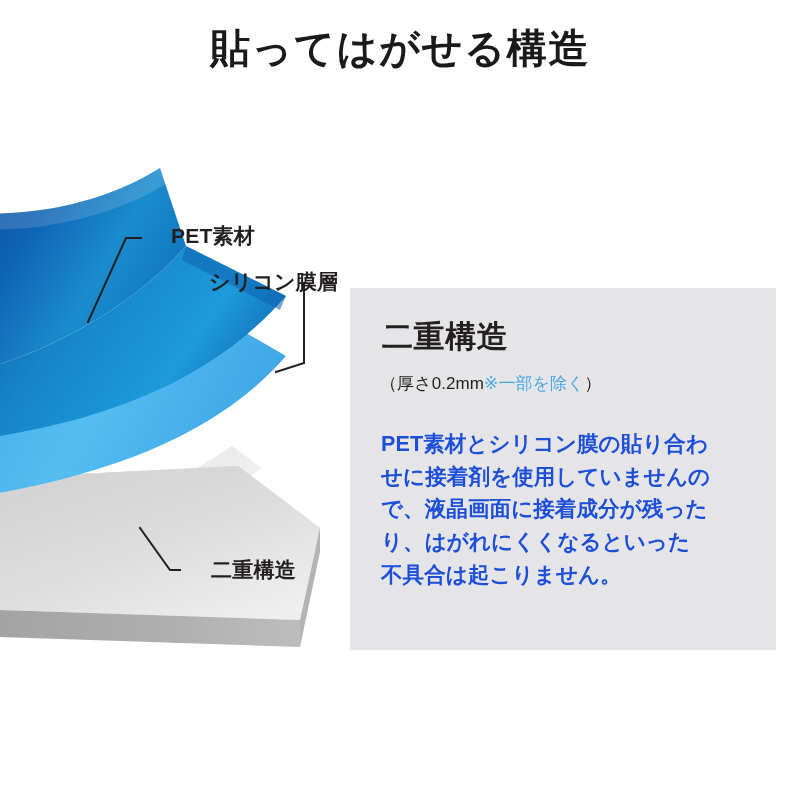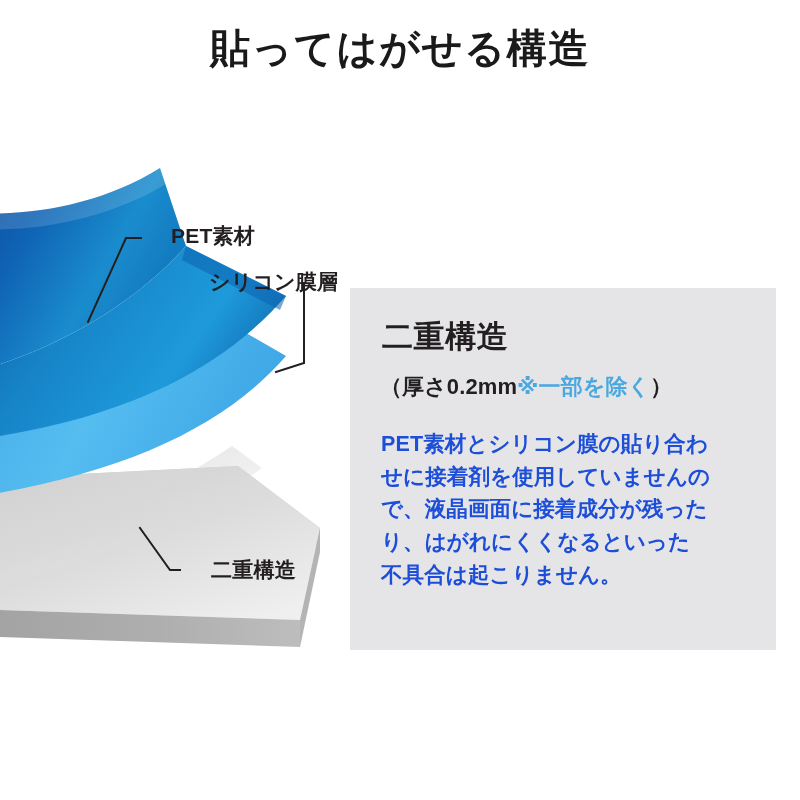--- a/index.html
+++ b/index.html
@@ -76,22 +76,22 @@
     top: 28px;
     font-size: 31px;
     font-weight: 700;
     color: #231f20;
     letter-spacing: 0.02em;
   }
   .panel-sub {
     position: absolute;
     left: 30px;
     top: 84px;
-    font-size: 22px;
-    font-weight: 700;
+    font-size: 17px;
+    font-weight: 400;
     color: #231f20;
     white-space: nowrap;
     letter-spacing: 0.005em;
   }
   .panel-sub .note {
     color: #4aa8e0;
   }
   .panel-body {
     position: absolute;
     left: 31px;

